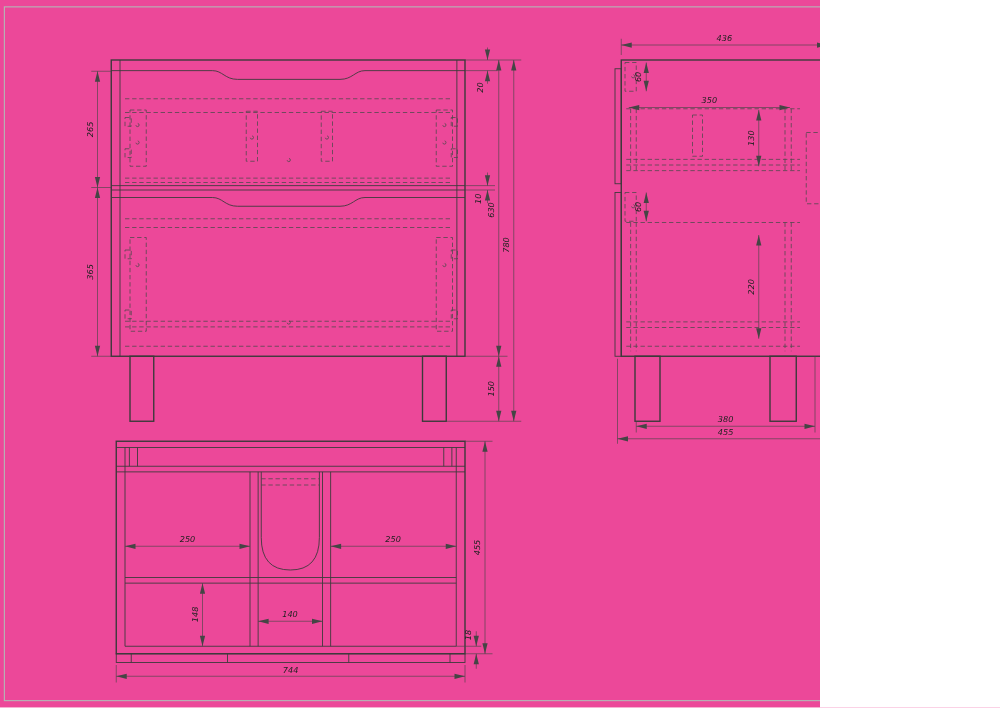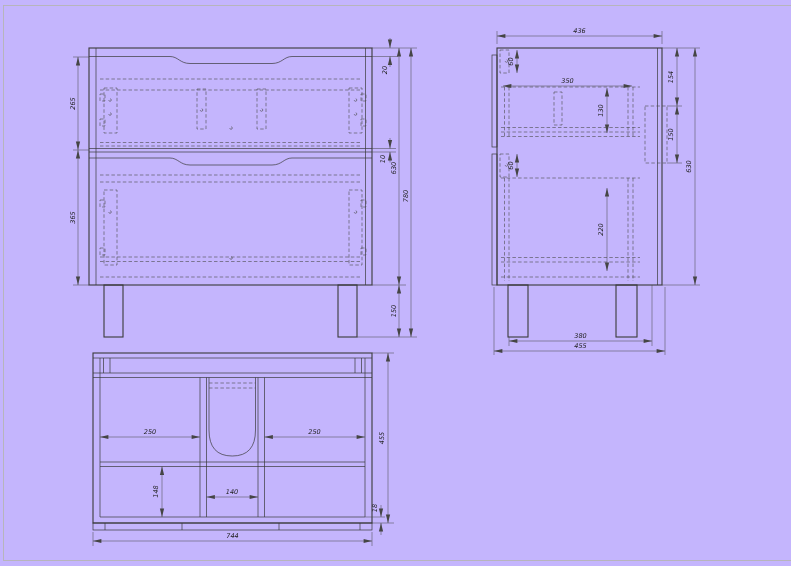--- a/index.html
+++ b/index.html
@@ -1,16 +1,16 @@
 <!DOCTYPE html>
 <html><head>
 <meta charset="utf-8">
 <style>
   html,body{margin:0;padding:0;background:#fff;}
-  .sheet{position:relative;width:791px;height:566px;background:#c4b5fd;overflow:hidden;
+  .sheet{position:relative;width:656px;height:566px;background:#ec4899;overflow:hidden;
          font-family:"DejaVu Sans",sans-serif;}
   svg{position:absolute;left:0;top:0;}
   
   .o  {stroke:#3a3a3a;stroke-width:1.1;fill:none;}
   .o2 {stroke:#3a3a3a;stroke-width:.7;fill:none;}
   
   .d  {stroke:#4a4a4a;stroke-width:.6;fill:none;stroke-dasharray:3.5 2.2;}
   
   .dim{stroke:#454545;stroke-width:.5;fill:none;}
   

